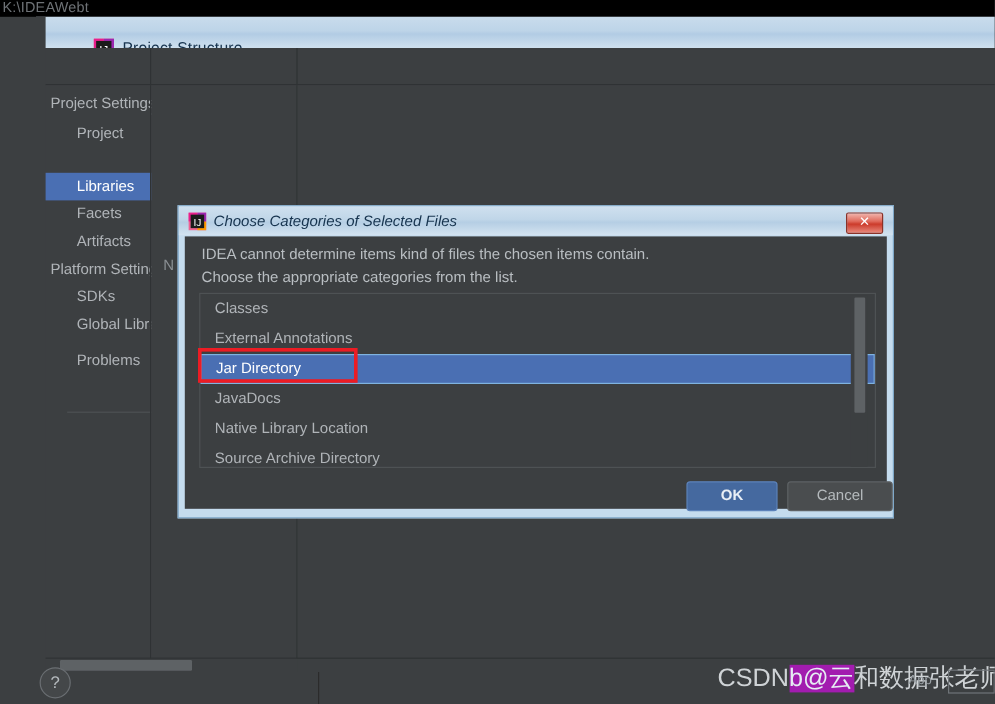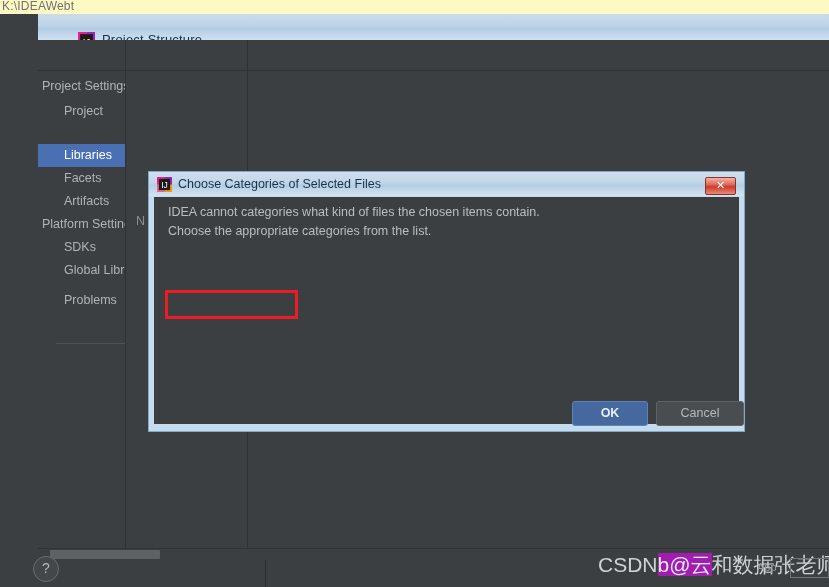--- a/index.html
+++ b/index.html
@@ -7,21 +7,21 @@
     width:829px;height:587px;overflow:hidden;
     background:#3c3f41;
     font-family:"Liberation Sans","DejaVu Sans",sans-serif;
     font-size:12px;color:#bbbbbb;
     position:relative;
   }
   .abs{position:absolute;}
 
   
   #desktop{left:0;top:0;width:829px;height:587px;background:#3c3f41;}
-  #ide-topbar{left:0;top:0;width:829px;height:14px;background:#fef9c3;}
+  #ide-topbar{left:0;top:0;width:829px;height:14px;background:#000000;}
   #ide-path{left:2px;top:-1px;font-size:12px;color:#6e7276;letter-spacing:.2px;white-space:nowrap;}
   #left-strip{left:0;top:14px;width:30px;height:573px;background:#3c3f41;}
   #ls-a{left:0;top:66px;width:28px;height:28px;background:#0e2638;}
   #ls-b{left:0;top:94px;width:28px;height:26px;background:#4c4636;}
   #ls-c{left:0;top:405px;width:28px;height:8px;background:#595d61;}
   #ls-line1{left:0;top:425px;width:28px;height:1px;background:#2f3234;}
   #ls-line2{left:0;top:460px;width:28px;height:1px;background:#2f3234;}
   #ls-d{left:0;top:487px;width:28px;height:36px;background:#0e2638;}
   #ls-line3{left:0;top:533px;width:28px;height:1px;background:#2f3234;}
   #ls-text{left:0px;top:547px;font-size:12px;color:#8d9499;}
@@ -75,21 +75,21 @@
     border:1px solid #6a6e72;background:#444749;color:#b4b9bd;
     font-size:14px;line-height:22px;text-align:center;}
 
   
   #dlg{left:148px;top:171px;width:597px;height:261px;}
   #dlg-glow{position:absolute;left:0;top:0;width:597px;height:261px;
     background:#c5dcee;border:1px solid #7fa8c9;box-sizing:border-box;}
   #dlg-titlebar{position:absolute;left:1px;top:1px;width:595px;height:24px;
     background:linear-gradient(to bottom,#cfe0ef 0%,#c0d6e8 45%,#b5cee4 55%,#d3e3f0 100%);}
   #dlg-icon{position:absolute;left:8px;top:5px;width:15px;height:15px;}
-  #dlg-title{position:absolute;left:29px;top:5px;font-size:12.5px;color:#16334e;}
+  #dlg-title{position:absolute;left:29px;top:5px;font-size:12.5px;color:#16334e;font-style:italic;}
   #dlg-close{position:absolute;left:556px;top:5px;width:29px;height:16px;
     border:1px solid #8a3228;border-radius:2px;
     background:linear-gradient(to bottom,#f0b3ac 0%,#e06a5c 40%,#cc3b2b 55%,#e98a7d 100%);
     text-align:center;line-height:15px;color:#ffffff;font-size:11px;font-weight:bold;}
   #dlg-inner{position:absolute;left:6px;top:26px;width:585px;height:227px;background:#3c3f41;}
 
   #dlg-msg1{position:absolute;left:14px;top:8px;font-size:12.5px;color:#b9bec2;white-space:nowrap;}
   #dlg-msg2{position:absolute;left:14px;top:27px;font-size:12.5px;color:#b9bec2;white-space:nowrap;}
 
   #list-box{position:absolute;left:12px;top:47px;width:564px;height:146px;
@@ -202,23 +202,33 @@
       <rect x="8" y="8" width="8" height="8" fill="#ff9800"></rect>
       <rect x="8" y="0" width="8" height="8" fill="#9c27b0"></rect>
       <rect x="2" y="2" width="12" height="12" fill="#1b1b1b"></rect>
       <text x="8" y="12" font-size="9" fill="#ffffff" text-anchor="middle" font-family="Liberation Sans, sans-serif">IJ</text>
     </svg>
     <div id="dlg-title">Choose Categories of Selected Files</div>
     <div id="dlg-close">✕</div>
   </div>
 
   <div id="dlg-inner">
-    <div id="dlg-msg1">IDEA cannot categories what kind of files the chosen items contain.</div>
+    <div id="dlg-msg1">IDEA cannot determine items kind of files the chosen items contain.</div>
     <div id="dlg-msg2">Choose the appropriate categories from the list.</div>
 
+    <div id="list-box">
+      <div class="lrow" style="top:0px;">Classes</div>
+      <div class="lrow" style="top:25px;">External Annotations</div>
+      <div class="lrow sel" style="top:50px;">Jar Directory</div>
+      <div class="lrow" style="top:75px;">JavaDocs</div>
+      <div class="lrow" style="top:100px;">Native Library Location</div>
+      <div class="lrow" style="top:125px;">Source Archive Directory</div>
+      <div id="list-vtrack"></div>
+      <div id="list-vthumb"></div>
+    </div>
 
     <div id="btn-ok">OK</div>
     <div id="btn-cancel">Cancel</div>
   </div>
 </div>
 
 <div id="annot" class="abs"></div>
 
 <div id="wm" class="abs"><span>CSDN</span><span class="hl">b@云</span><span>和数据张老师</span></div>
 <div id="wm-app-box" class="abs"></div>

